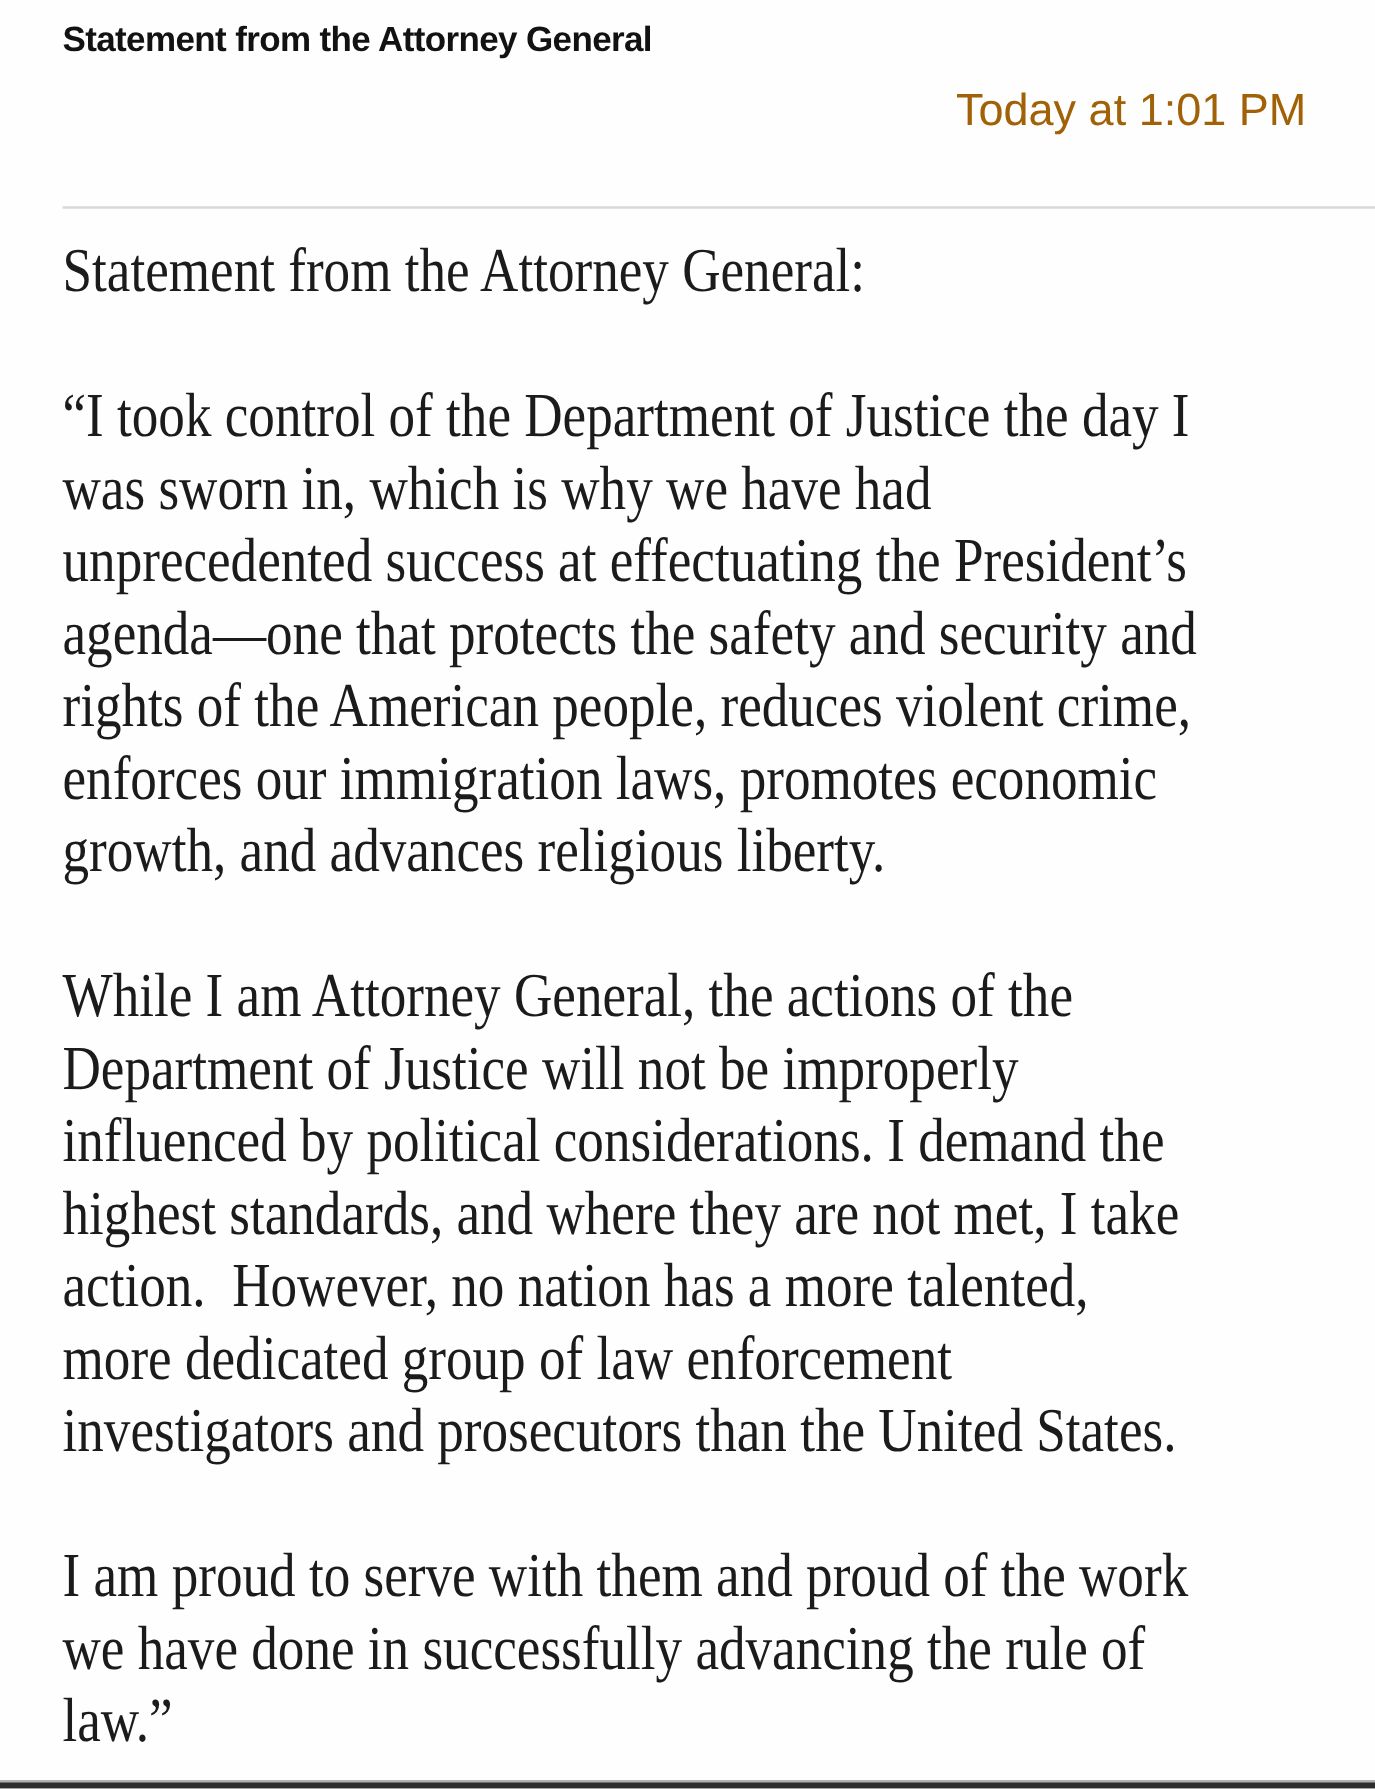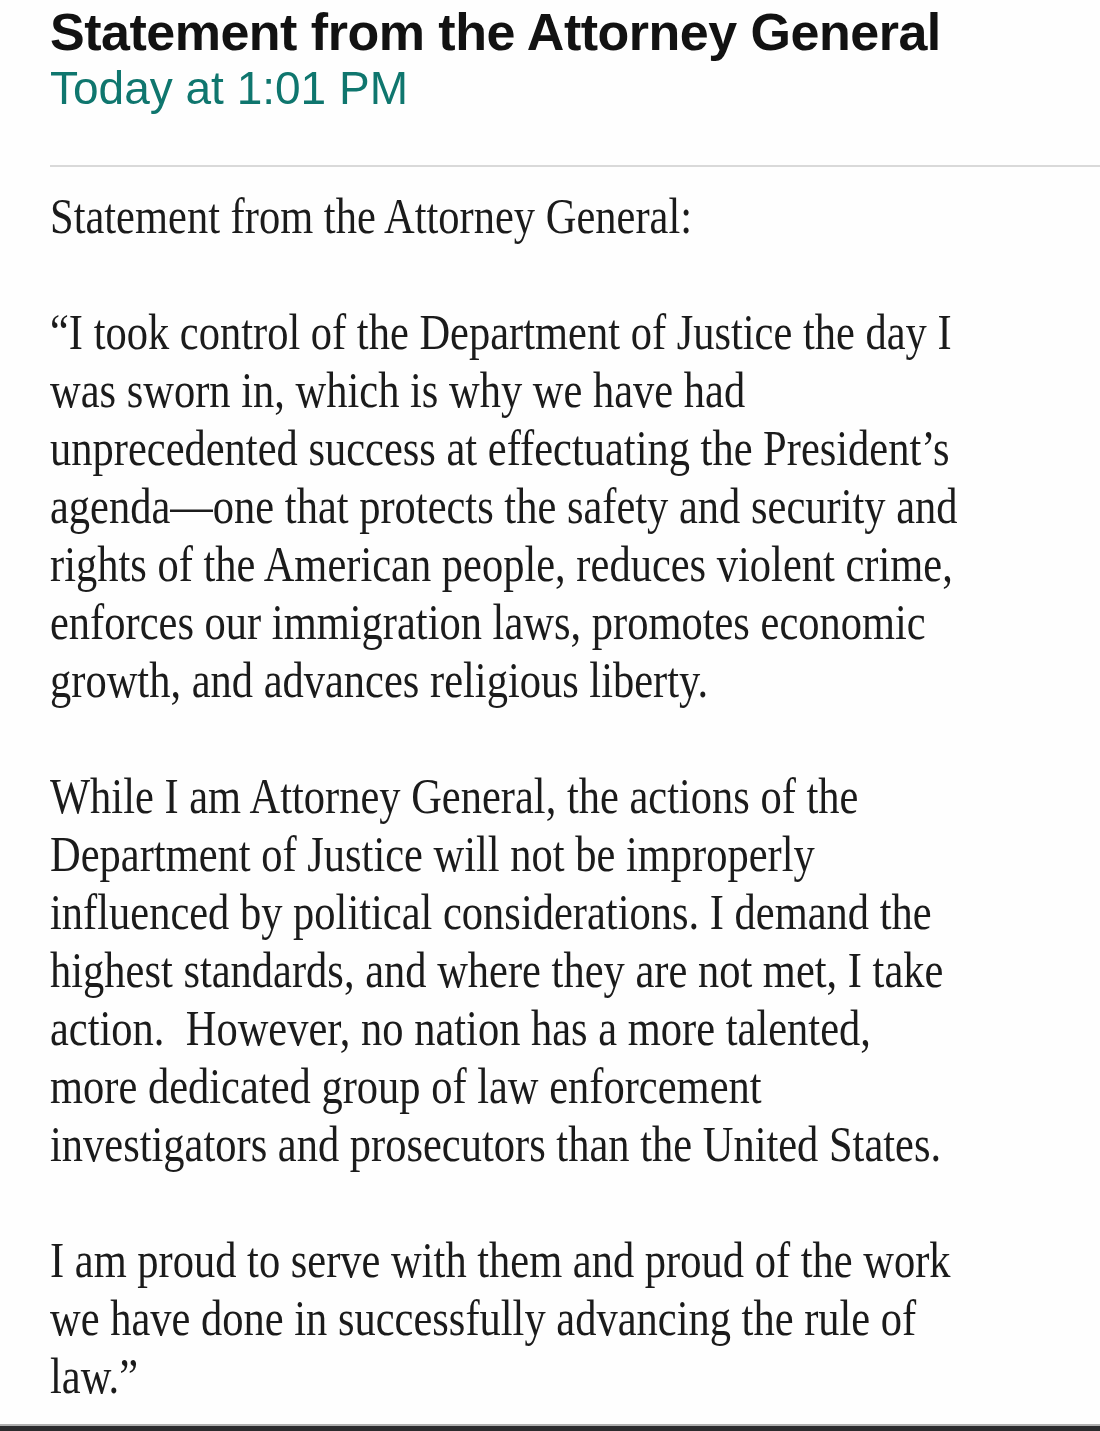--- a/index.html
+++ b/index.html
@@ -10,32 +10,33 @@
     height: 1431px;
     background: #fefefe;
     overflow: hidden;
     font-family: "Liberation Sans", sans-serif;
   }
   header {
     padding: 6px 55px 0 50px;
   }
   .title {
     font-family: "Liberation Sans", sans-serif;
-    font-size: 52px;
+    font-size: 28px;
     font-weight: 700;
     line-height: 52px;
     letter-spacing: -0.5px;
     color: #121212;
   }
   .timestamp {
     margin-top: 6px;
-    font-size: 46px;
+    font-size: 36px;
     font-weight: 400;
     line-height: 48px;
-    color: #0f766e;
+    color: #a16207;
+    text-align: right;
   }
   .divider {
     margin: 53px 0 0 50px;
     height: 2px;
     background: #d9d9d9;
   }
   .body {
     margin: 20px 0 0 50px;
     width: 1000px;
   }

